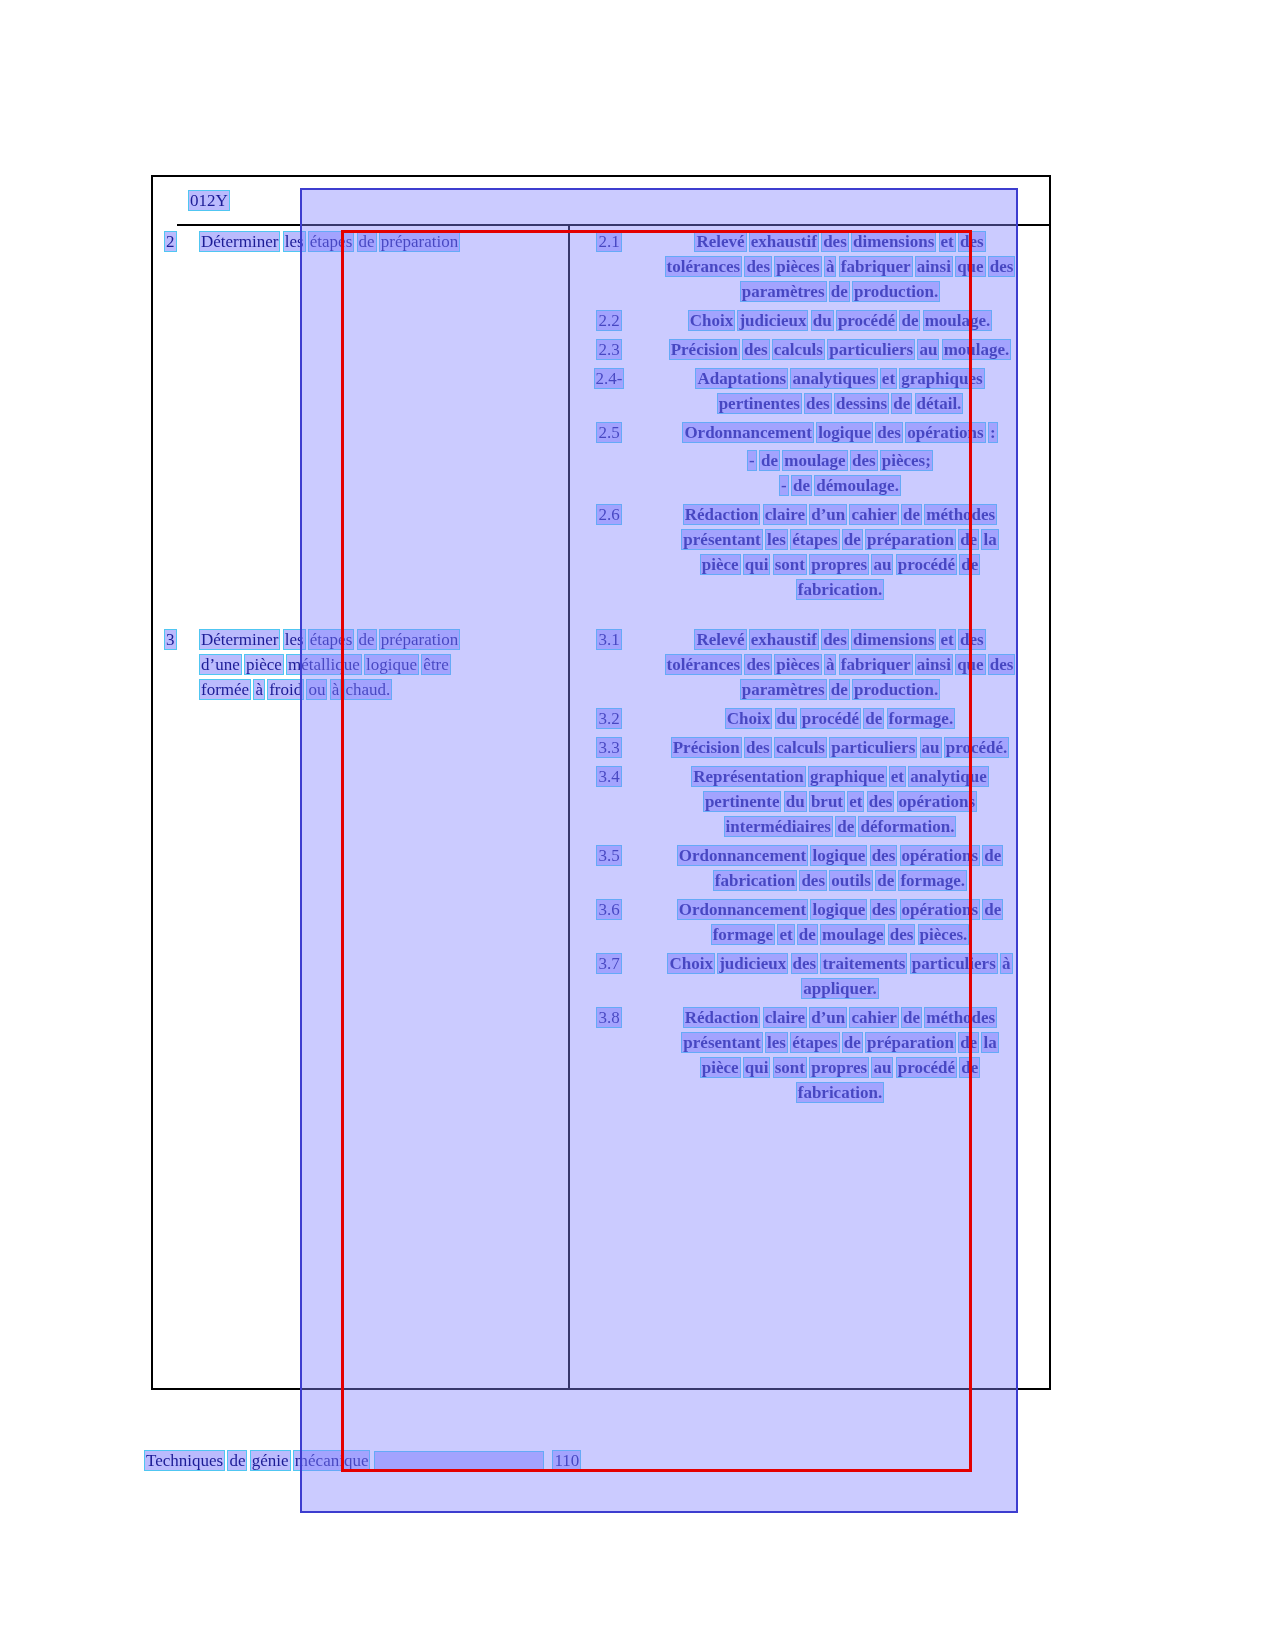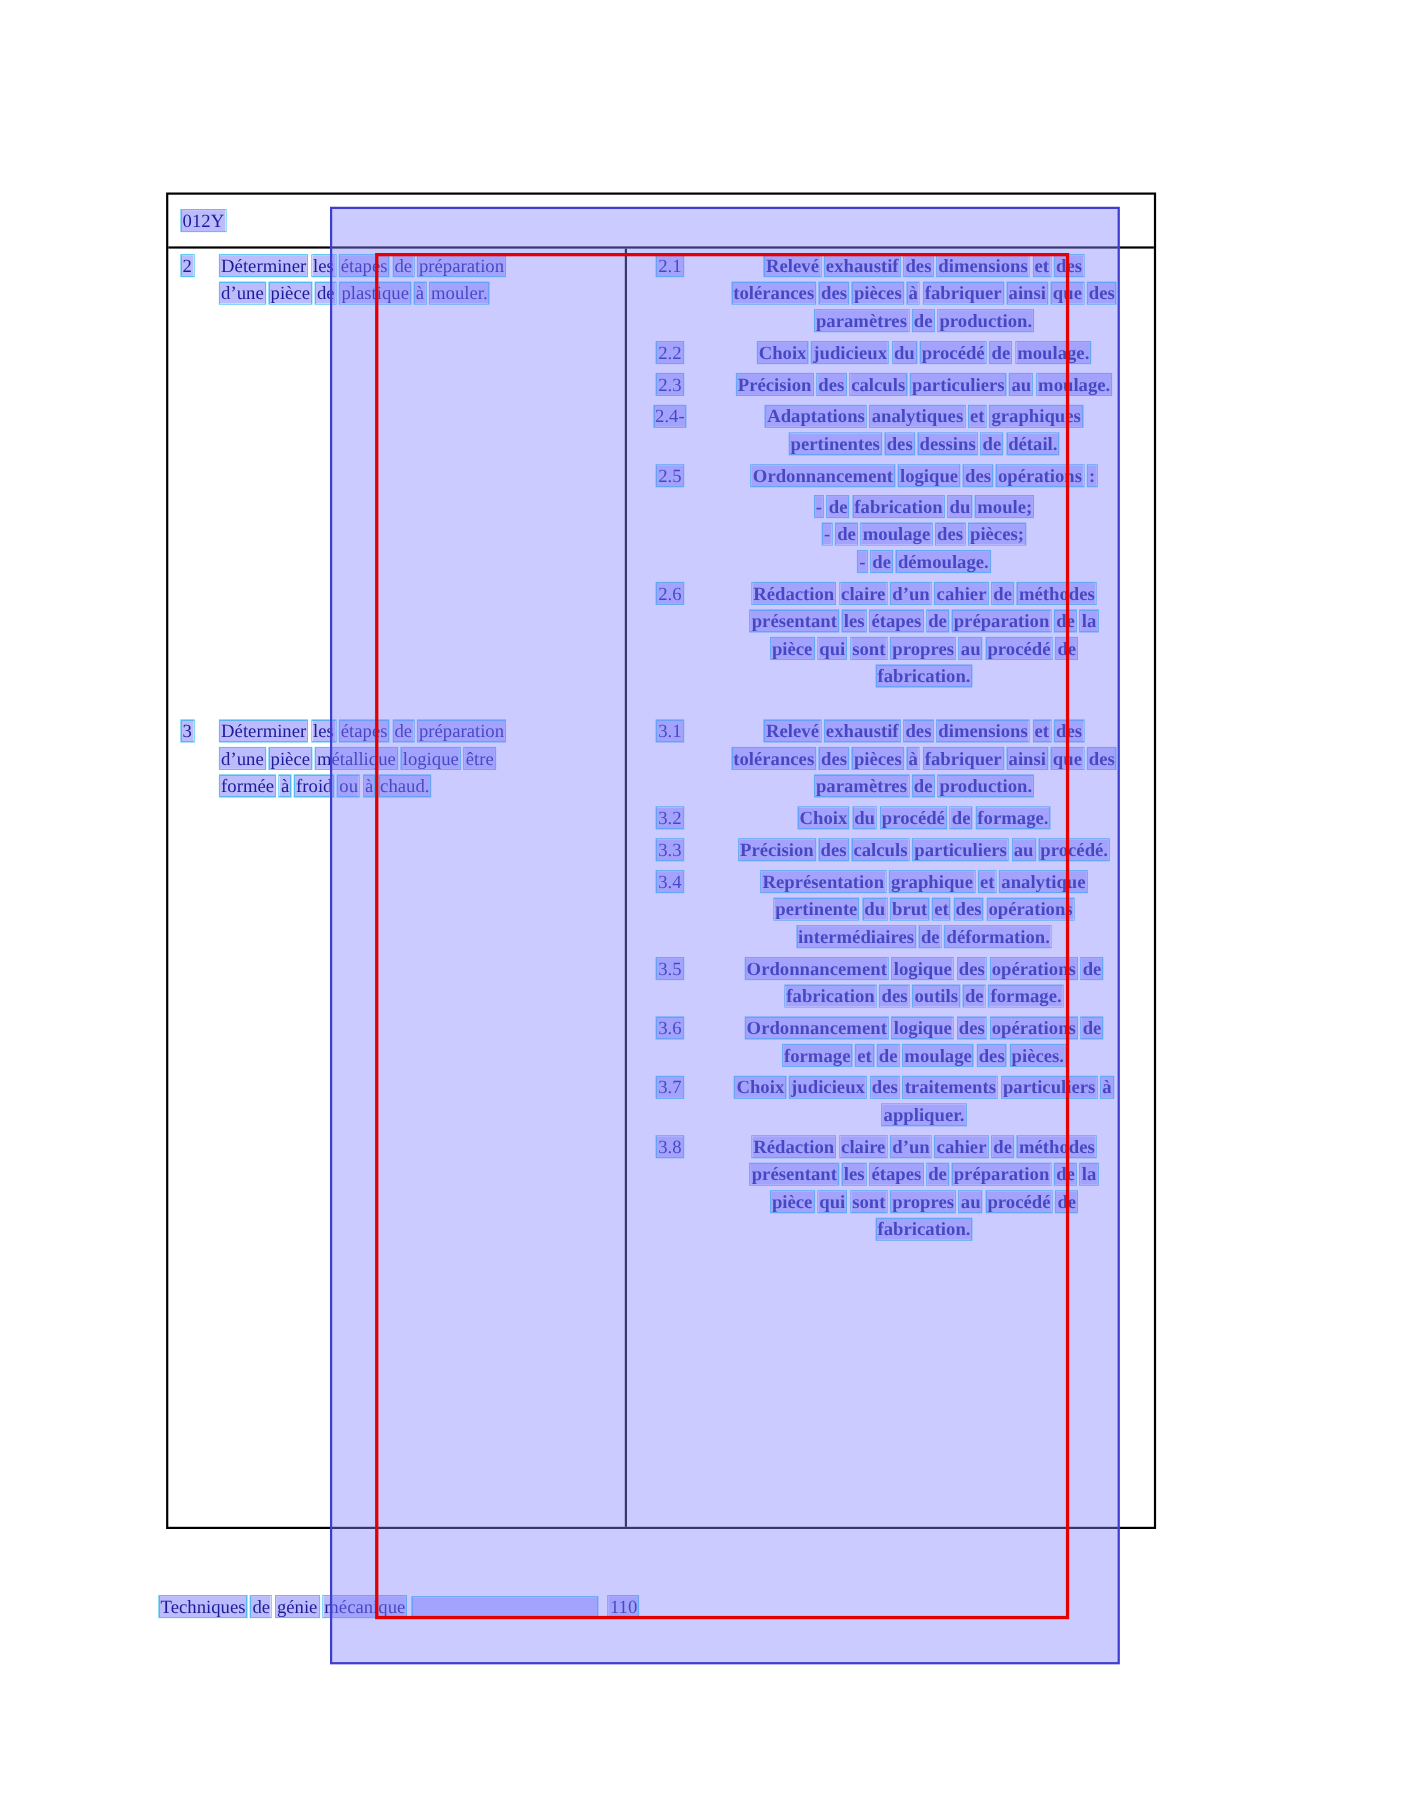--- a/index.html
+++ b/index.html
@@ -14,21 +14,21 @@
   .page{
     position:relative;width:1275px;height:1651px;background:#ffffff;
     font-family:"Liberation Serif", serif;color:var(--ink);overflow:hidden;
   }
   .doc-frame{
     position:absolute;left:151px;top:175px;width:900px;height:1215px;
     border:2px solid #000;box-sizing:border-box;background:#fff;
   }
   .doc-header{
     height:49px;border-bottom:2px solid #000;box-sizing:border-box;
-    padding:11px 0 0 12px;font-size:17px;
+    padding:11px 0 0 12px;font-size:17px;margin-left:24px;
   }
   .doc-body{position:relative;height:calc(100% - 49px);padding-top:3px;box-sizing:border-box;}
   .col-divider{position:absolute;left:415px;top:0;bottom:0;width:2px;background:#000;}
   .row{display:flex;}
   .row + .row{margin-top:21px;}
   .cell-left{width:417px;display:flex;flex-shrink:0;box-sizing:border-box;}
   .row-num{width:47px;padding-left:12px;box-sizing:border-box;flex-shrink:0;}
   .objective{flex:1;padding-right:10px;}
   .cell-right{flex:1;box-sizing:border-box;}
   .item{display:flex;margin-bottom:4px;text-align:center;}
@@ -63,21 +63,20 @@
       <span class="line"><span class="w">012Y</span></span>
     </div>
     <div class="doc-body">
       <div class="col-divider"></div>
       <div id="rows">
           <div class="row">
             <div class="cell-left">
               <div class="row-num line"><span class="w">2</span></div>
               <div class="objective">
                 <div class="line"><span class="w">Déterminer</span> <span class="w">les</span> <span class="w">étapes</span> <span class="w">de</span> <span class="w">préparation</span></div>
-                <div class="line"><span class="w">d’une</span> <span class="w">pièce</span> <span class="w">de</span> <span class="w">plastique</span> <span class="w">à</span> <span class="w">mouler.</span></div>
               </div>
             </div>
             <div class="cell-right">
               <div class="item">
                 <div class="item-num line"><span class="w">2.1</span></div>
                 <div class="item-text">
                   <div class="line"><span class="w">Relevé</span> <span class="w">exhaustif</span> <span class="w">des</span> <span class="w">dimensions</span> <span class="w">et</span> <span class="w">des</span></div>
                   <div class="line"><span class="w">tolérances</span> <span class="w">des</span> <span class="w">pièces</span> <span class="w">à</span> <span class="w">fabriquer</span> <span class="w">ainsi</span> <span class="w">que</span> <span class="w">des</span></div>
                   <div class="line"><span class="w">paramètres</span> <span class="w">de</span> <span class="w">production.</span></div>
                 </div>
@@ -99,21 +98,20 @@
                 <div class="item-text">
                   <div class="line"><span class="w">Adaptations</span> <span class="w">analytiques</span> <span class="w">et</span> <span class="w">graphiques</span></div>
                   <div class="line"><span class="w">pertinentes</span> <span class="w">des</span> <span class="w">dessins</span> <span class="w">de</span> <span class="w">détail.</span></div>
                 </div>
               </div>
               <div class="item">
                 <div class="item-num line"><span class="w">2.5</span></div>
                 <div class="item-text">
                   <div class="line"><span class="w">Ordonnancement</span> <span class="w">logique</span> <span class="w">des</span> <span class="w">opérations</span> <span class="w">:</span></div>
                   <div class="subs">
-                    <div class="line"><span class="w">-</span> <span class="w">de</span> <span class="w">fabrication</span> <span class="w">du</span> <span class="w">moule;</span></div>
                     <div class="line"><span class="w">-</span> <span class="w">de</span> <span class="w">moulage</span> <span class="w">des</span> <span class="w">pièces;</span></div>
                     <div class="line"><span class="w">-</span> <span class="w">de</span> <span class="w">démoulage.</span></div>
                   </div>
                 </div>
               </div>
               <div class="item">
                 <div class="item-num line"><span class="w">2.6</span></div>
                 <div class="item-text">
                   <div class="line"><span class="w">Rédaction</span> <span class="w">claire</span> <span class="w">d’un</span> <span class="w">cahier</span> <span class="w">de</span> <span class="w">méthodes</span></div>
                   <div class="line"><span class="w">présentant</span> <span class="w">les</span> <span class="w">étapes</span> <span class="w">de</span> <span class="w">préparation</span> <span class="w">de</span> <span class="w">la</span></div>

